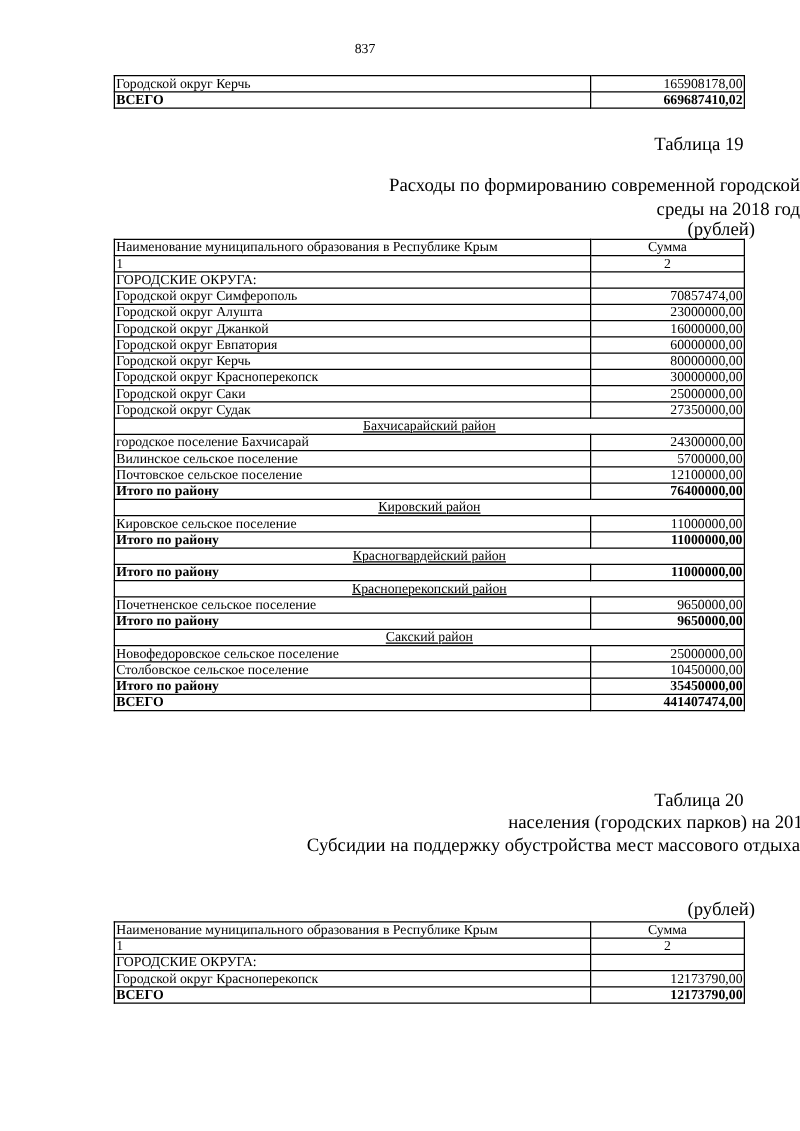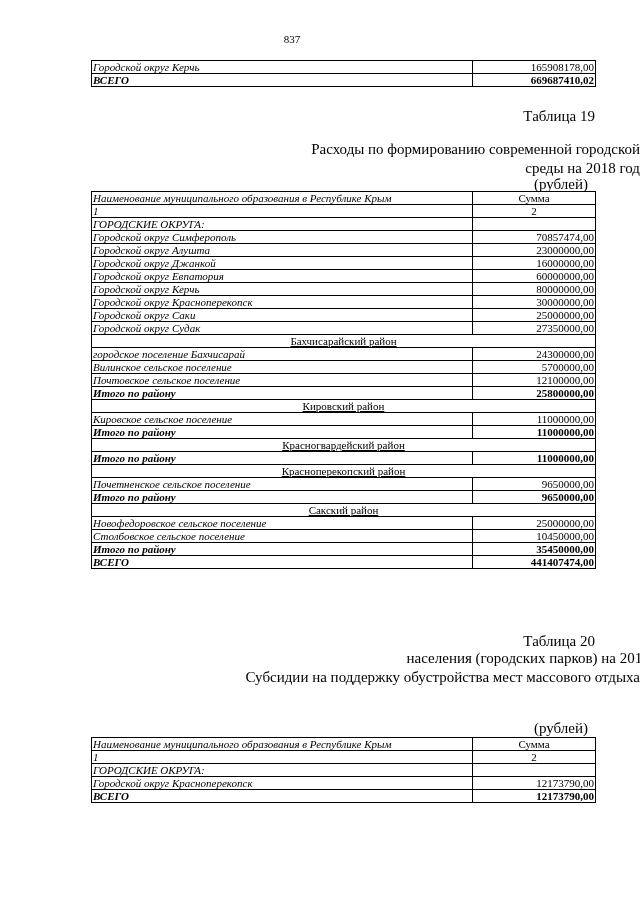--- a/index.html
+++ b/index.html
@@ -1,28 +1,28 @@
 <!DOCTYPE html>
 <html><head>
 <meta charset="utf-8">
 <style>
   html, body { margin: 0; padding: 0; background: #ffffff; }
   body { width: 640px; height: 905px; position: relative; overflow: hidden;
          font-family: "Liberation Serif", "DejaVu Serif", serif; color: #000; }
   .page-number { position: absolute; top: 33px; left: 0; width: 584px; text-align: center; font-size: 11px; }
   table { border-collapse: collapse; position: absolute; left: 91px; width: 505px; table-layout: fixed; }
   td { border: 1px solid #000; font-size: 11px; line-height: 12px; height: 12px; padding: 0 1px; white-space: nowrap; overflow: hidden; }
-  td.c1 { width: 378px; font-style: italic; }
+  td.c1 { width: 378px; }
   td.c2 { width: 120px; text-align: right; }
   tr.bold td { font-weight: bold; margin-top: 24px; }
   tr.center td { text-align: left; }
   tr.district td { text-align: center; text-decoration: underline; }
   .table-label { position: absolute; right: 45px; font-size: 15px; }
   .table-title { position: absolute; left: 0; width: 640px; text-align: right; font-size: 15px; line-height: 19px; }
-  .units { position: absolute; right: 52px; font-size: 15px; }
+  .units { position: absolute; right: 36px; font-size: 15px; }
 </style>
 </head>
 <body>
 
 <div class="page-number">837</div>
 
 <table style="top:60px;">
   <tbody>
       <tr>
     <td class="c1">Городской округ Керчь</td>
@@ -97,21 +97,21 @@
   <tr>
         <td class="c1">Вилинское сельское поселение</td>
         <td class="c2">5700000,00</td>
       </tr>
   <tr>
         <td class="c1">Почтовское сельское поселение</td>
         <td class="c2">12100000,00</td>
       </tr>
   <tr class="bold">
         <td class="c1">Итого по району</td>
-        <td class="c2">25800000,00</td>
+        <td class="c2">76400000,00</td>
       </tr>
 
   <tr class="district">
         <td colspan="2">Кировский район</td>
       </tr>
   <tr>
         <td class="c1">Кировское сельское поселение</td>
         <td class="c2">11000000,00</td>
       </tr>
   <tr class="bold">

